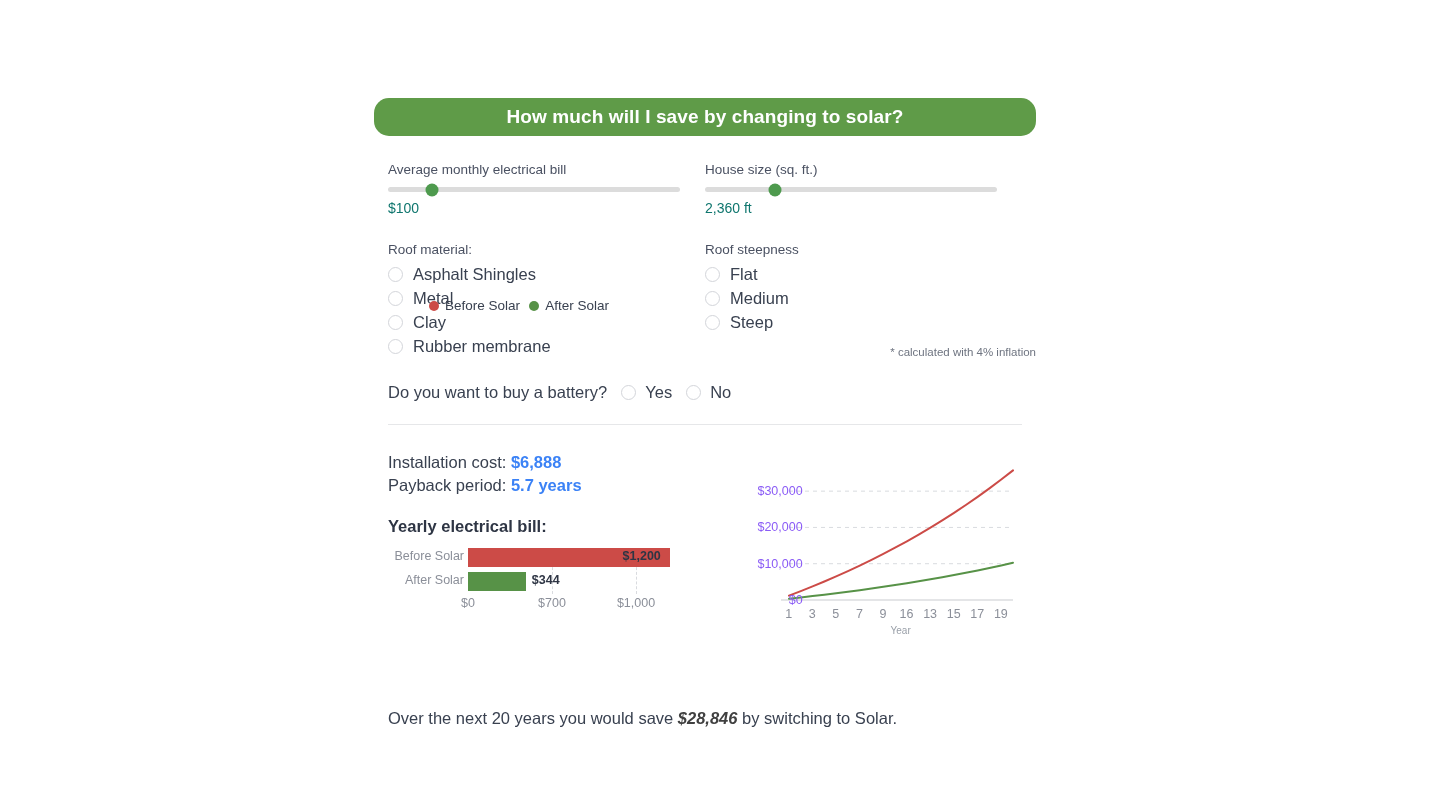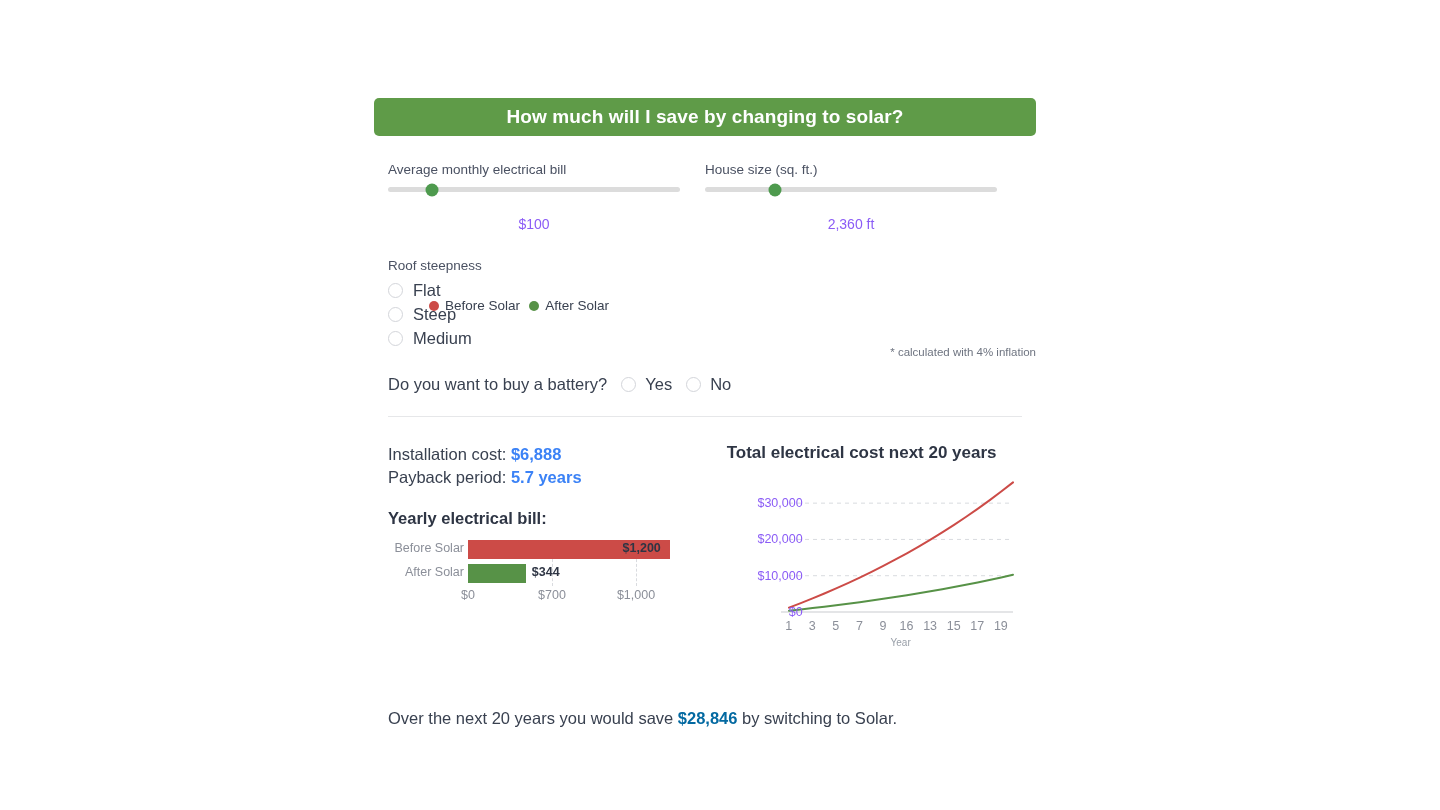--- a/index.html
+++ b/index.html
@@ -22,21 +22,21 @@
   .calc {
     position: absolute;
     left: 374px;
     top: 98px;
     width: 662px;
   }
 
   .header-bar {
     height: 38px;
     background: #5F9B48;
-    border-radius: 5px;
+    border-radius: 15px;
     display: flex;
     align-items: center;
     justify-content: center;
   }
   .header-bar .title {
     color: #ffffff;
     font-size: 19px;
     font-weight: bold;
     letter-spacing: 0.1px;
   }
@@ -65,24 +65,23 @@
   .thumb {
     position: absolute;
     top: 50%;
     width: 13px;
     height: 13px;
     border-radius: 50%;
     background: #4E9A4E;
     transform: translate(-50%, -50%);
   }
   .slider-value {
-    margin-top: 24px;
+    margin-top: 8px;
     font-size: 14px;
-    color: #8b5cf6;
-    text-align: center;
+    color: #0f766e;
     width: 292px;
   }
 
   
   .radio-section {
     display: flex;
     margin-top: 26px;
     padding: 0 14px;
   }
   .radio-col { width: 50%; padding-right: 46px; }
@@ -269,21 +268,21 @@
 
   
   .summary {
     position: absolute;
     left: 388px;
     top: 709px;
     font-size: 16.5px;
     color: #394150;
     white-space: nowrap;
   }
-  .summary b { color: #0369a1; }
+  .summary b { color: #404040; font-style: italic; }
 </style>
 </head>
 <body>
 
 <div id="app">
 
   <div class="calc">
 
     <div class="header-bar">
       <span class="title">How much will I save by changing to solar?</span>
@@ -304,34 +303,53 @@
         <div class="track">
           <div class="thumb" id="thumb1" style="left: 24%;"></div>
         </div>
         <div class="slider-value">2,360 ft</div>
       </div>
 
     </div>
 
     <div class="radio-section">
 
+      <div class="radio-col">
+        <div class="group-label">Roof material:</div>
+        <div class="radio-row">
+          <span class="radio-dot"></span>
+          <span class="radio-text">Asphalt Shingles</span>
+        </div>
+        <div class="radio-row">
+          <span class="radio-dot"></span>
+          <span class="radio-text">Metal</span>
+        </div>
+        <div class="radio-row">
+          <span class="radio-dot"></span>
+          <span class="radio-text">Clay</span>
+        </div>
+        <div class="radio-row">
+          <span class="radio-dot"></span>
+          <span class="radio-text">Rubber membrane</span>
+        </div>
+      </div>
 
       <div class="radio-col">
         <div class="group-label">Roof steepness</div>
         <div class="radio-row">
           <span class="radio-dot"></span>
           <span class="radio-text">Flat</span>
         </div>
         <div class="radio-row">
           <span class="radio-dot"></span>
+          <span class="radio-text">Medium</span>
+        </div>
+        <div class="radio-row">
+          <span class="radio-dot"></span>
           <span class="radio-text">Steep</span>
-        </div>
-        <div class="radio-row">
-          <span class="radio-dot"></span>
-          <span class="radio-text">Medium</span>
         </div>
       </div>
 
     </div>
 
     <div class="battery">
       <span class="battery-q">Do you want to buy a battery?</span>
       <span class="radio-dot"></span>
       <span class="radio-text">Yes</span>
       <span class="radio-dot"></span>
@@ -369,21 +387,20 @@
             </div>
             <div class="bar-axis">
               <span class="bar-tick" style="left: 80px;">$0</span>
               <span class="bar-tick" style="left: 164px;">$700</span>
               <span class="bar-tick" style="left: 248px;">$1,000</span>
             </div>
           </div>
       </div>
 
       <div class="right-col">
-        <div class="line-title">Total electrical cost next 20 years</div>
         <div class="linechart" id="linechart">
             <svg width="290" height="175" style="position: absolute; left: 0px; top: 0px;">
               <line x1="62" x2="286" y1="100.71428571428572" y2="100.71428571428572" stroke="#d9dbdf" stroke-width="1" stroke-dasharray="4 4"></line>
               <line x1="62" x2="286" y1="64.42857142857143" y2="64.42857142857143" stroke="#d9dbdf" stroke-width="1" stroke-dasharray="4 4"></line>
               <line x1="62" x2="286" y1="28.142857142857153" y2="28.142857142857153" stroke="#d9dbdf" stroke-width="1" stroke-dasharray="4 4"></line>
               <line x1="54" x2="286" y1="137" y2="137" stroke="#c9cbd0" stroke-width="1.2"></line>
               <path d="M62.00,132.65 L73.79,128.12 L85.58,123.41 L97.37,118.51 L109.16,113.41 L120.95,108.12 L132.74,102.61 L144.53,96.88 L156.32,90.92 L168.11,84.72 L179.89,78.28 L191.68,71.57 L203.47,64.60 L215.26,57.35 L227.05,49.81 L238.84,41.97 L250.63,33.81 L262.42,25.33 L274.21,16.51 L286.00,7.34" fill="none" stroke="#CC4B47" stroke-width="2" stroke-linejoin="round" stroke-linecap="round"></path>
               <path d="M62.00,135.75 L73.79,134.45 L85.58,133.10 L97.37,131.70 L109.16,130.24 L120.95,128.72 L132.74,127.14 L144.53,125.50 L156.32,123.79 L168.11,122.01 L179.89,120.16 L191.68,118.24 L203.47,116.24 L215.26,114.17 L227.05,112.00 L238.84,109.75 L250.63,107.42 L262.42,104.99 L274.21,102.46 L286.00,99.83" fill="none" stroke="#579247" stroke-width="2" stroke-linejoin="round" stroke-linecap="round"></path>
             </svg>
             <div class="lc-ylabel" style="top: 137px;">$0</div>

